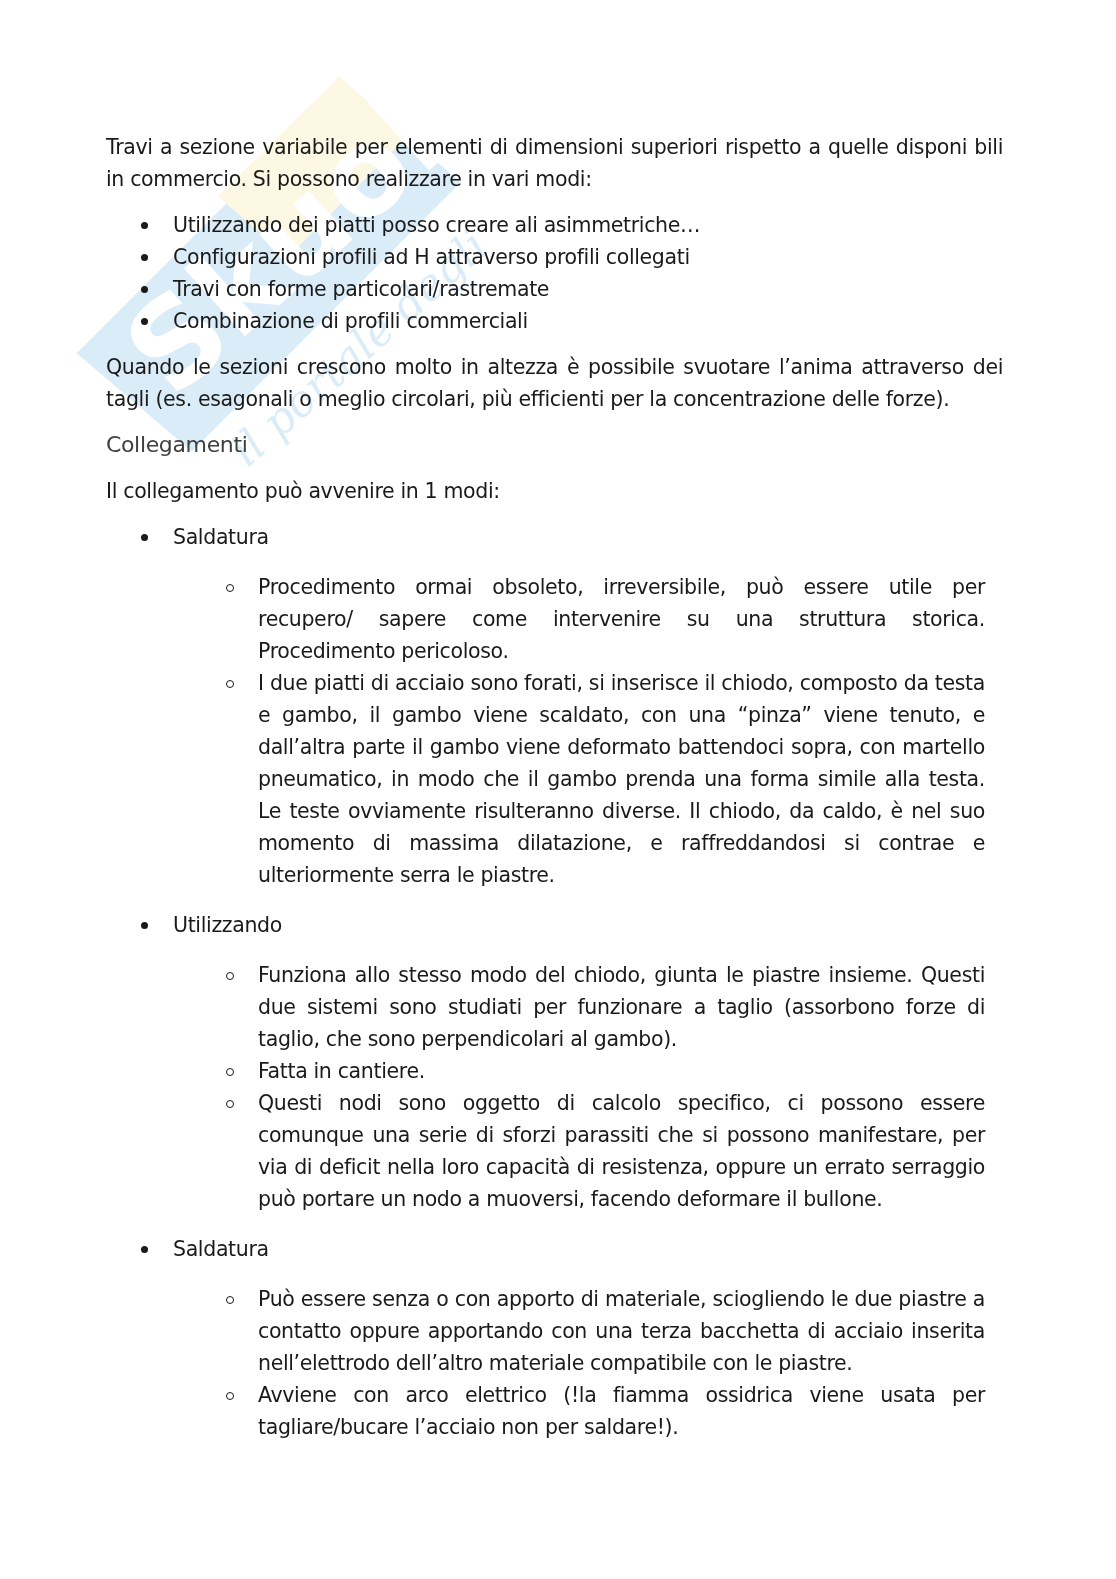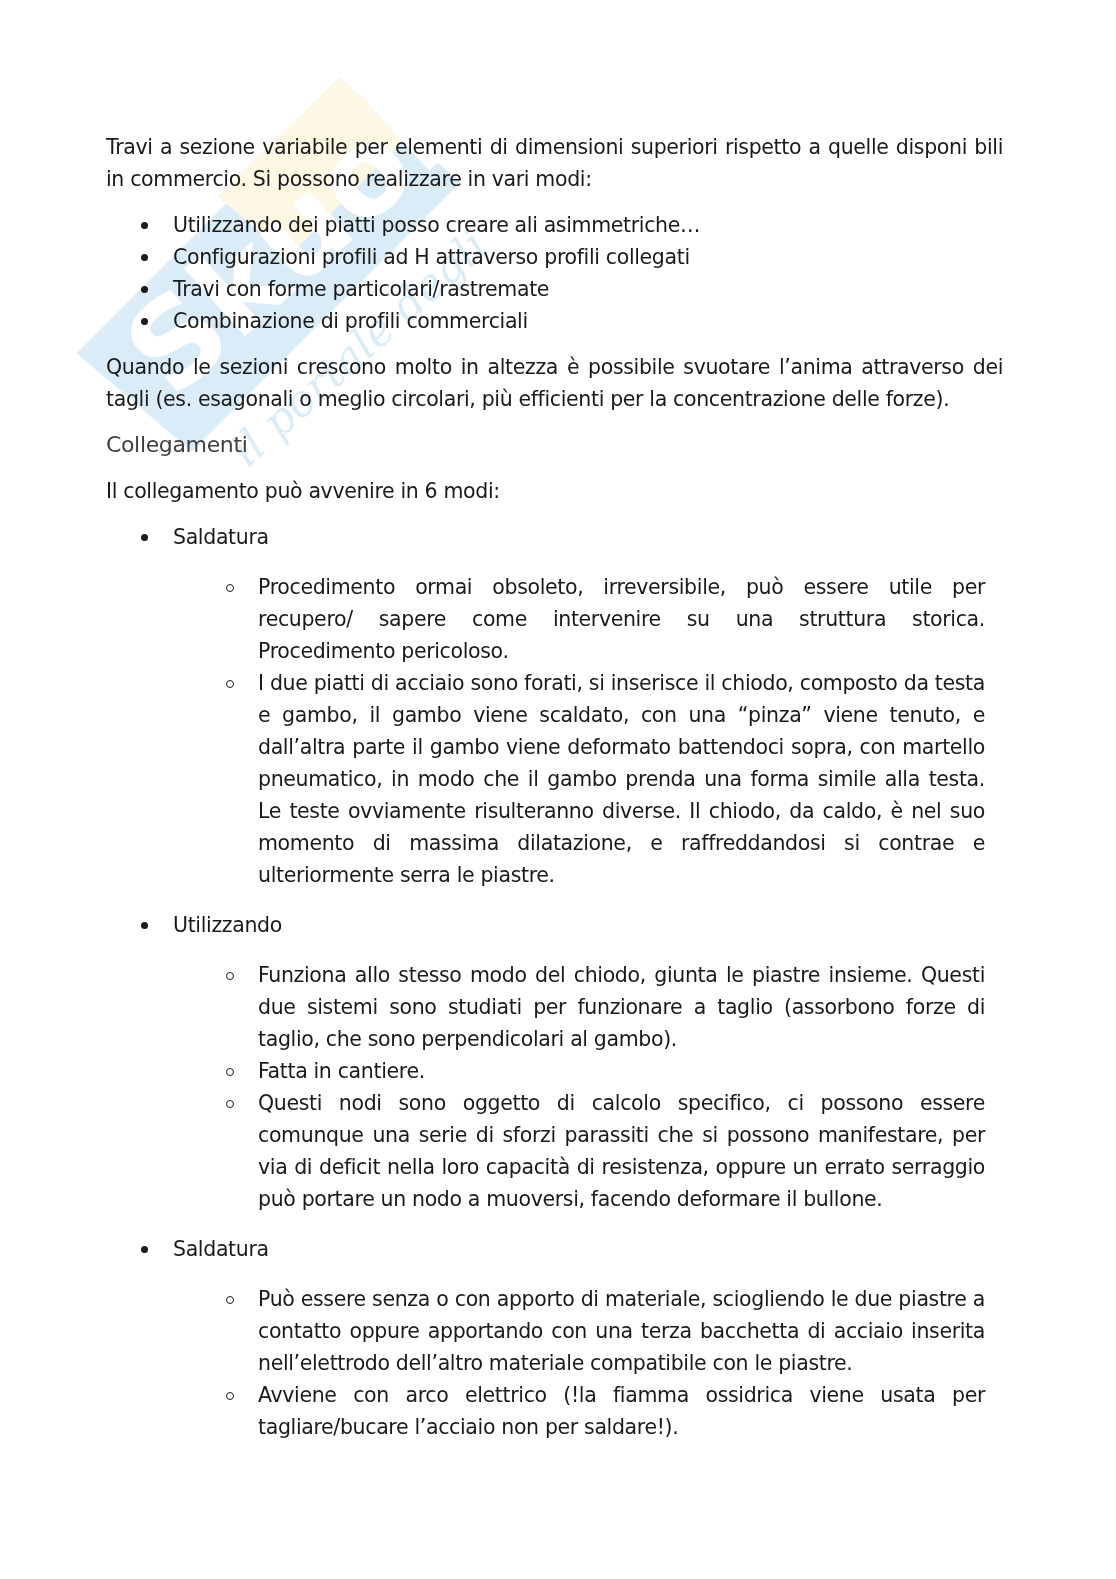--- a/index.html
+++ b/index.html
@@ -54,21 +54,21 @@
     <li><span class="bullet"></span><span>Utilizzando dei piatti posso creare ali asimmetriche…</span></li>
     <li><span class="bullet"></span><span>Configurazioni profili ad H attraverso profili collegati</span></li>
     <li><span class="bullet"></span><span>Travi con forme particolari/rastremate</span></li>
     <li><span class="bullet"></span><span>Combinazione di profili commerciali</span></li>
   </ul>
 
   <p class="para">Quando le sezioni crescono molto in altezza è possibile svuotare l’anima attraverso dei tagli (es. esagonali o meglio circolari, più efficienti per la concentrazione delle forze).</p>
 
   <div class="heading">Collegamenti</div>
 
-  <p class="para">Il collegamento può avvenire in 6 modi:</p>
+  <p class="para">Il collegamento può avvenire in 1 modi:</p>
 
   <ul class="level1">
     <li>
       <span class="bullet"></span>
       <span>Saldatura</span>
       <ul class="level2">
         <li><span class="circle"></span><span>Procedimento ormai obsoleto, irreversibile, può essere utile per recupero/ sapere come intervenire su una struttura storica. Procedimento pericoloso.</span></li>
         <li><span class="circle"></span><span>I due piatti di acciaio sono forati, si inserisce il chiodo, composto da testa e gambo, il gambo viene scaldato, con una “pinza” viene tenuto, e dall’altra parte il gambo viene deformato battendoci sopra, con martello pneumatico, in modo che il gambo prenda una forma simile alla testa. Le teste ovviamente risulteranno diverse. Il chiodo, da caldo, è nel suo momento di massima dilatazione, e raffreddandosi si contrae e ulteriormente serra le piastre.</span></li>
       </ul>
     </li>

